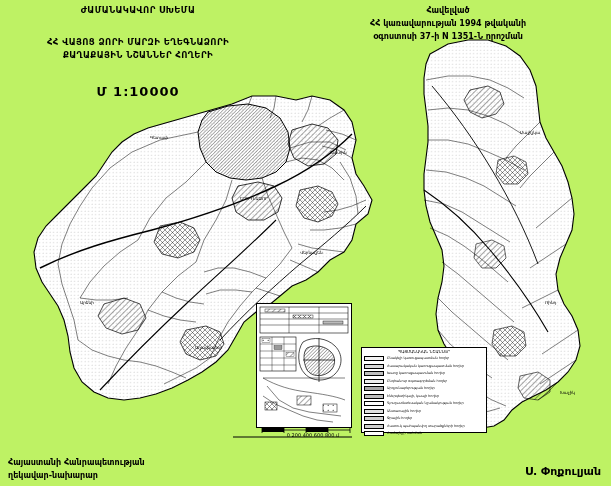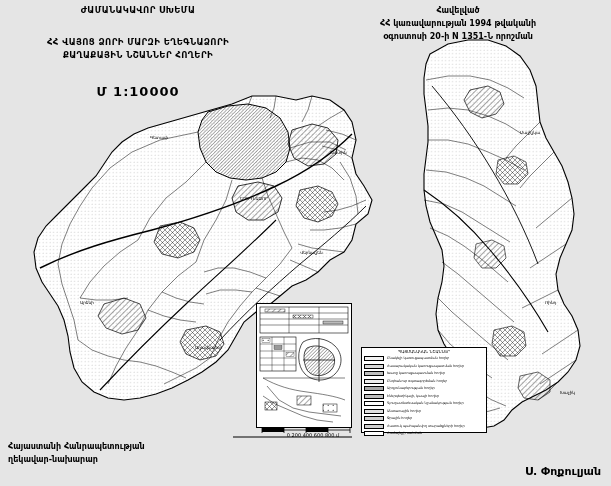--- a/index.html
+++ b/index.html
@@ -13,21 +13,21 @@
     position: relative;
     overflow: hidden;
     font-family: "DejaVu Sans", sans-serif;
     color: #000000;
   }
   #page {
     position: absolute;
     left: 0; top: 0;
     width: 611px;
     height: 486px;
-    background: #e5e5e5;
+    background: #bef264;
   }
 
   
   .hdr-left {
     position: absolute;
     left: 8px;
     top: 4px;
     width: 260px;
     text-align: center;
     font-size: 8.5px;
@@ -44,37 +44,37 @@
     left: 8px;
     top: 84px;
     width: 260px;
     text-align: center;
     font-size: 13px;
     font-weight: bold;
     letter-spacing: 1px;
   }
   .hdr-right {
     position: absolute;
-    right: 8px;
+    right: 18px;
     top: 4px;
     width: 290px;
     text-align: center;
     font-size: 8px;
     font-weight: bold;
     line-height: 13px;
   }
   .hdr-right .r0 { display:block; }
   .hdr-right .r1 { display:block; }
   .hdr-right .r2 { display:block; }
 
   
   .footer-left {
     position: absolute;
     left: 8px;
-    bottom: 20px;
+    bottom: 4px;
     font-size: 8px;
     font-weight: bold;
     line-height: 13px;
   }
   .footer-left span { display:block; }
   .footer-right {
     position: absolute;
     right: 10px;
     bottom: 8px;
     font-size: 11px;
@@ -419,21 +419,21 @@
   <div class="hdr-left">
     <span class="t1">ԺԱՄԱՆԱԿԱՎՈՐ ՍԽԵՄԱ</span>
     <span class="t2">ՀՀ ՎԱՅՈՑ ՁՈՐԻ ՄԱՐԶԻ ԵՂԵԳՆԱՁՈՐԻ</span>
     <span class="t3">ՔԱՂԱՔԱՅԻՆ ՆՇԱՆՆԵՐ ՀՈՂԵՐԻ</span>
   </div>
   <div class="scale-line">Մ 1:10000</div>
 
   <div class="hdr-right">
     <span class="r0">Հավելված</span>
     <span class="r1">ՀՀ կառավարության 1994 թվականի</span>
-    <span class="r2">օգոստոսի 20-ի N 1351-Ն որոշման</span>
+    <span class="r2">օգոստոսի 37-ի N 1351-Ն որոշման</span>
   </div>
 
   <div class="footer-left">
     <span>Հայաստանի Հանրապետության</span>
     <span>ղեկավար-նախարար</span>
   </div>
   <div class="footer-right">Ս. Փոքուլյան</div>
 
 <div class="tiny-label" style="left: 240px; top: 196px;">ԵՂԵԳՆԱՁՈՐ</div>
     <div class="tiny-label" style="left: 150px; top: 135px;">Գետափ</div>

